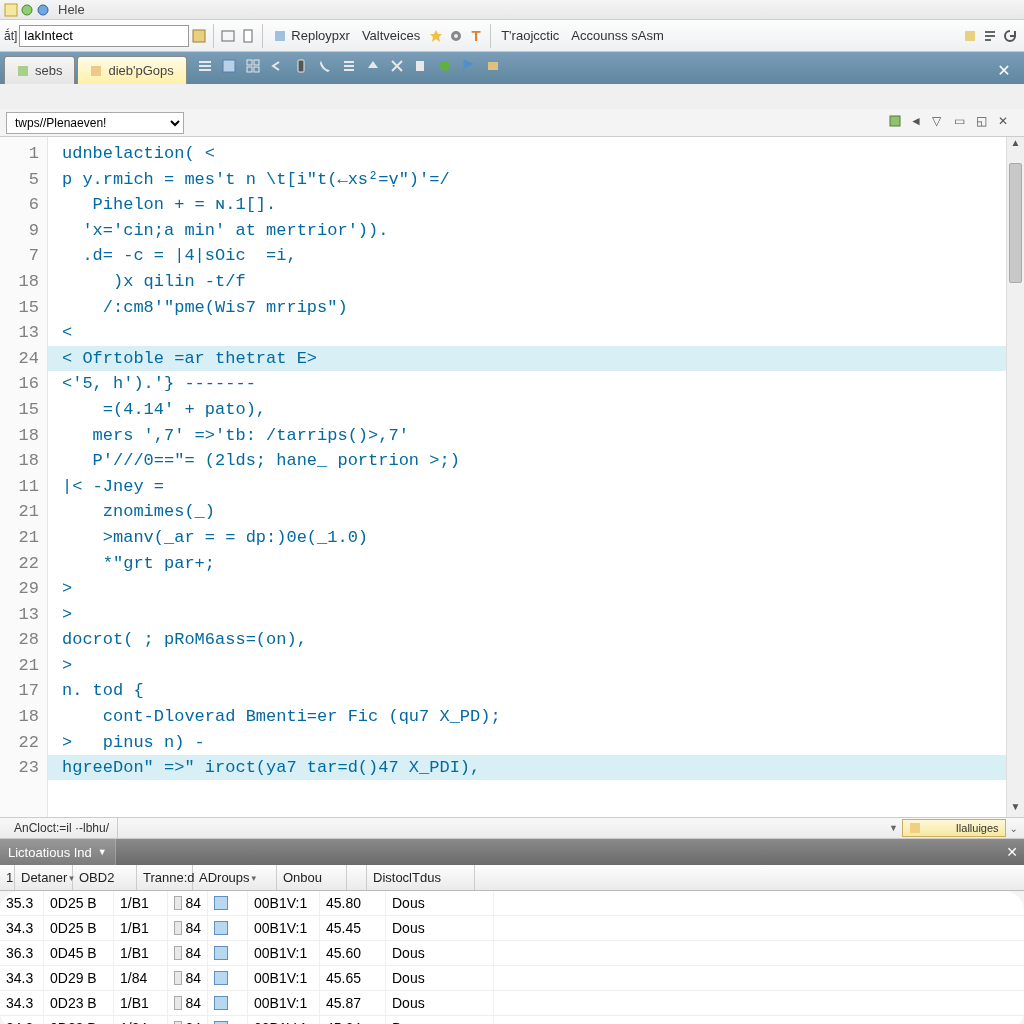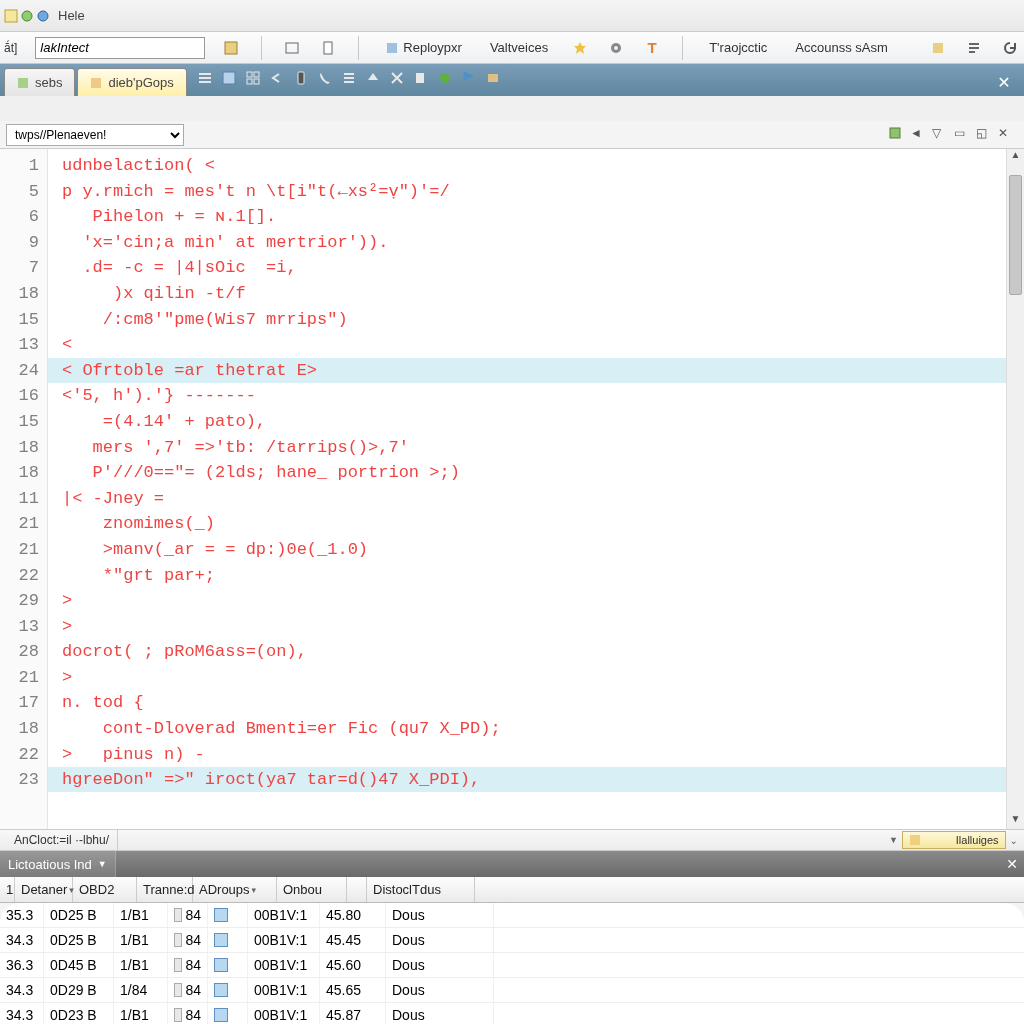--- a/index.html
+++ b/index.html
@@ -1,27 +1,27 @@
 <!DOCTYPE html>
 <html><head>
 <meta charset="utf-8">
 <style>
 * { margin: 0; padding: 0; box-sizing: border-box; }
 body { font-family: Tahoma, Verdana, sans-serif; font-size: 12px; background: #f0f0f0; width: 1024px; height: 1024px; overflow: hidden; }
 
 
-.titlebar { height: 32px; background: linear-gradient(to bottom, #f5f5f5, #e8e8e8); display: flex; align-items: center; padding: 0 4px; border-bottom: 1px solid #ccc; }
+.titlebar { height: 20px; background: linear-gradient(to bottom, #f5f5f5, #e8e8e8); display: flex; align-items: center; padding: 0 4px; border-bottom: 1px solid #ccc; }
 .titlebar .icons { display: flex; gap: 2px; margin-right: 8px; }
 .titlebar .ico { width: 14px; height: 14px; display: inline-block; }
 .titlebar .title { color: #444; font-size: 13px; }
 
 
-.mtb { height: 32px; background: linear-gradient(to bottom, #fdfdfd, #eef0f2); border-bottom: 1px solid #c8c8c8; display: flex; align-items: center; padding: 0 4px; gap: 16px; }
+.mtb { height: 32px; background: linear-gradient(to bottom, #fdfdfd, #eef0f2); border-bottom: 1px solid #c8c8c8; display: flex; align-items: center; padding: 0 4px; gap: 0; }
 .mtb .lbl { font-size: 12px; color: #333; margin-right: 2px; }
-.mtb input { height: 22px; width: 170px; border: 1px solid #999; padding: 0 4px; font-size: 13px; background: #fff; font-style: italic; }
+.mtb input { height: 22px; width: 170px; border: 1px solid #999; padding: 0 4px; font-size: 13px; background: #fff; }
 .mtb .sep { width: 1px; height: 24px; background: #c8c8c8; margin: 0 4px; }
 .mtb .tbtn { height: 24px; padding: 0 6px; display: flex; align-items: center; gap: 4px; color: #333; font-size: 13px; cursor: pointer; border-radius: 2px; }
 .mtb .ibtn { width: 20px; height: 20px; display: inline-flex; align-items: center; justify-content: center; cursor: pointer; border-radius: 2px; }
 
 
 .tabrow { height: 32px; background: linear-gradient(to bottom, #7a9db8, #5f879f); display: flex; align-items: flex-end; padding: 0 4px; }
 .tab { height: 28px; padding: 0 12px; display: flex; align-items: center; gap: 6px; font-size: 13px; color: #444; background: linear-gradient(to bottom, #f5f5f5, #e5e5e5); border: 1px solid #888; border-bottom: none; border-radius: 3px 3px 0 0; margin-right: 2px; cursor: pointer; }
 .tab.active { background: linear-gradient(to bottom, #fffbe8, #fff0a8); }
 .tabrow .tl { flex: 1; display: flex; align-items: center; gap: 2px; padding-left: 8px; padding-bottom: 4px; }
 .tabrow .tl .ibtn { width: 22px; height: 22px; color: #f0f0f0; }
@@ -29,21 +29,21 @@
 
 
 .edhdr { height: 28px; background: #f4f4f4; border-bottom: 1px solid #ccc; display: flex; align-items: center; padding: 0 6px; margin-top: 25px; }
 .edhdr select { height: 22px; font-size: 12px; border: 1px solid #aaa; background: #fff; padding: 0 4px; width: 178px; }
 .edhdr .right { margin-left: auto; display: flex; gap: 2px; align-items: center; }
 .edhdr .right .ibtn { width: 20px; height: 18px; color: #555; cursor: pointer; }
 
 
 .editor { height: 680px; display: flex; background: #fff; position: relative; }
 .gutter { width: 48px; background: #fafafa; border-right: 1px solid #e5e5e5; text-align: right; padding: 4px 8px 0 0; color: #808080; font-family: "Courier New", monospace; font-size: 17px; line-height: 25.6px; }
-.code { flex: 1; padding: 4px 0 0 14px; font-family: "Courier New", monospace; font-size: 17px; line-height: 25.6px; color: #ef4444; white-space: pre; overflow: hidden; position: relative; }
+.code { flex: 1; padding: 4px 0 0 14px; font-family: "Courier New", monospace; font-size: 17px; line-height: 25.6px; color: #0369a1; white-space: pre; overflow: hidden; position: relative; }
 .code .hl { position: absolute; left: 0; right: 0; height: 25px; background: #d8eff5; z-index: 0; }
 .code .ln { position: relative; z-index: 1; display:block; }
 .vsb { position: absolute; right: 0; top: 0; bottom: 0; width: 18px; background: #f0f0f0; border-left: 1px solid #ddd; }
 .vsb .up,.vsb .dn{ height: 16px; text-align:center; font-size:10px; color:#555; cursor:pointer;}
 .vsb .tr { position:absolute; top:16px; bottom:16px; left:0; right:0;}
 .vsb .th { position:absolute; top:10px; left:2px; right:2px; height:120px; background:#c8c8c8; border:1px solid #aaa; border-radius:2px;}
 
 
 .stbar { height: 22px; background: linear-gradient(to bottom,#f8f8f8,#ececec); border-top:1px solid #ccc; border-bottom:1px solid #ccc; display:flex; align-items:center; padding:0 6px; font-size:12px; color:#333;text-align:center; }
 .stbar .stab{ padding:0 8px; border-right:1px solid #ccc; height:100%; display:flex; align-items:center;}

